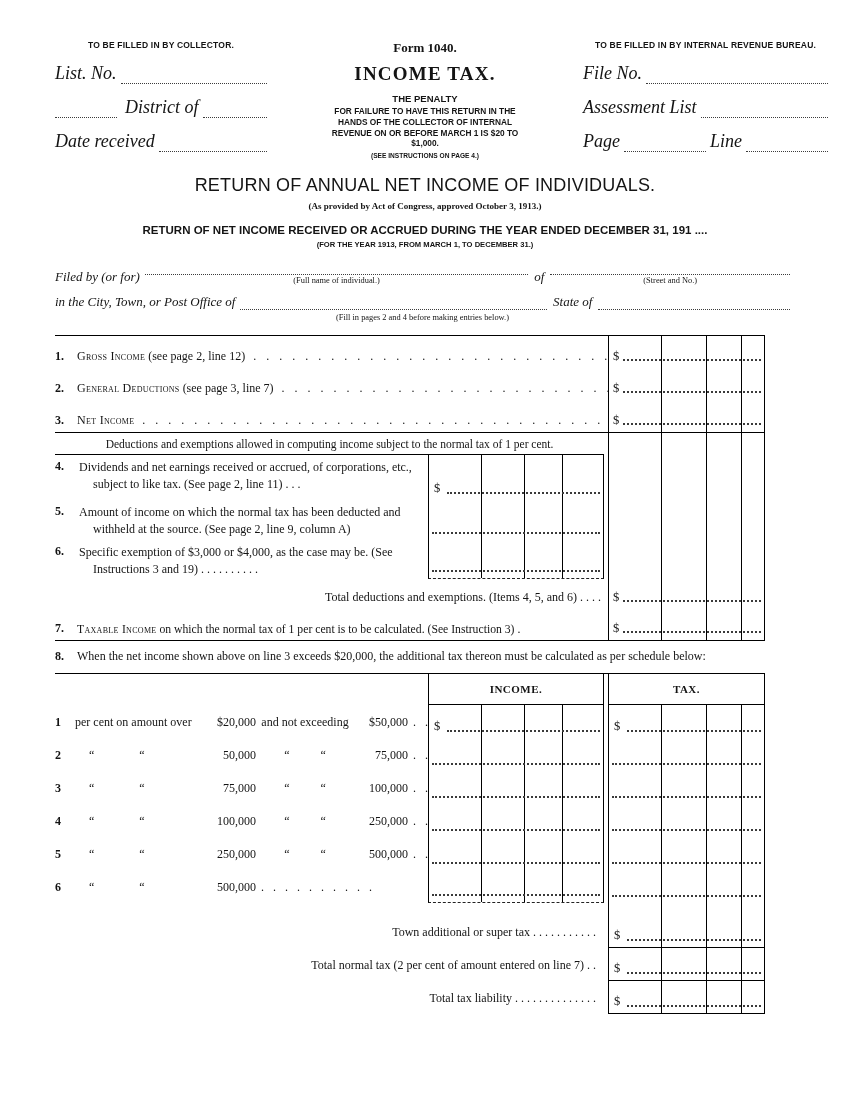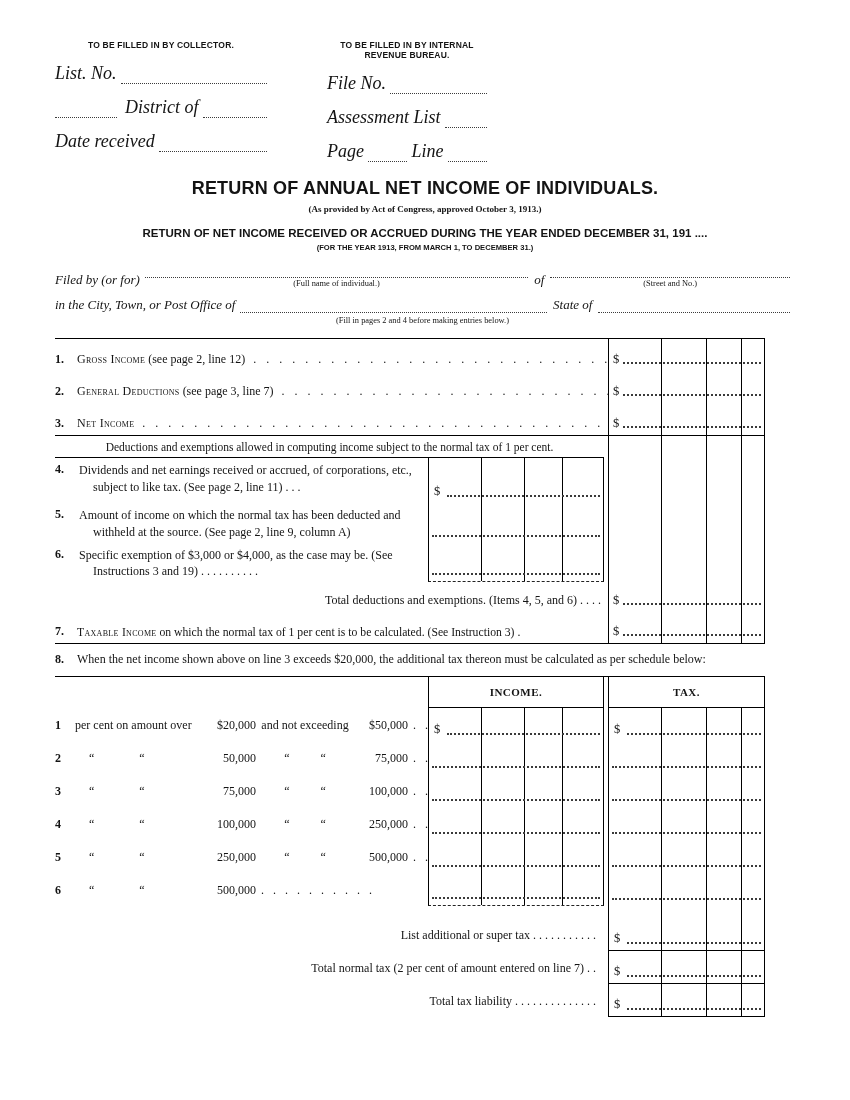--- a/index.html
+++ b/index.html
@@ -26,21 +26,21 @@
   .formbox { text-align: center; }
   .form-no { font-weight: bold; font-size: 13px; }
   .income-tax { font-weight: bold; font-size: 19px; letter-spacing: 1.2px; margin-top: 7px; }
   .penalty-title { font-weight: bold; font-size: 9.5px; margin-top: 8px; }
   .penalty-text { font-weight: bold; font-size: 8.3px; line-height: 1.3; margin: 2px auto 0; width: 196px; }
   .penalty-note { font-weight: bold; font-size: 6.6px; margin-top: 3px; }
 
   
   .titles { text-align: center; margin-top: 16px; }
   .t-agency { font-weight: bold; font-size: 13px; letter-spacing: .3px; }
-  .t-main { font-weight: bold; font-size: 18px; margin-top: 10px; letter-spacing: .2px; }
+  .t-main { font-weight: normal; font-size: 18px; margin-top: 10px; letter-spacing: .2px; }
   .t-act { font-weight: bold; font-size: 9px; margin-top: 5px; }
   .t-period { font-weight: bold; font-size: 11.5px; margin-top: 13px; }
   .t-period-note { font-weight: bold; font-size: 7.6px; margin-top: 4px; }
 
   
   .filed { margin: 12px 60px 0 55px; font-size: 13px; }
   .fline { display: flex; align-items: flex-end; margin-top: 9px; }
   .fline .it { white-space: nowrap; margin-right: 5px; }
   .fline .mid { margin: 0 6px; }
   .fcol { display: flex; flex-direction: column; }
@@ -148,20 +148,27 @@
         <span class="dotted w62"></span>
         <span class="lbl2">District of</span>
         <span class="dotted grow"></span>
       </div>
       <div class="field">
         <span class="lbl">Date received</span>
         <span class="dotted grow"></span>
       </div>
     </div>
 
+    <div class="formbox">
+      <div class="form-no">Form 1040.</div>
+      <div class="income-tax">INCOME TAX.</div>
+      <div class="penalty-title sans">THE PENALTY</div>
+      <div class="penalty-text sans">FOR FAILURE TO HAVE THIS RETURN IN THE HANDS OF THE COLLECTOR OF INTERNAL REVENUE ON OR BEFORE MARCH 1 IS $20 TO $1,000.</div>
+      <div class="penalty-note sans">(SEE INSTRUCTIONS ON PAGE 4.)</div>
+    </div>
 
     <div>
       <div class="blk-title sans">TO BE FILLED IN BY INTERNAL REVENUE BUREAU.</div>
       <div class="field">
         <span class="lbl">File No.</span>
         <span class="dotted grow"></span>
       </div>
       <div class="field">
         <span class="lbl">Assessment List</span>
         <span class="dotted grow"></span>
@@ -475,21 +482,21 @@
       <span class="g g-tax">
           <i></i>
           <i></i>
           <i></i>
           <i></i>
         </span>
     </div>
 
     <div class="srow tot">
       <span class="flexfill"></span>
-      <span class="totlabel">List additional or super tax  .  .  .  .  .  .  .  .  .  .  .</span>
+      <span class="totlabel">Town additional or super tax  .  .  .  .  .  .  .  .  .  .  .</span>
       <span class="gap4"></span>
       <span class="g g-tax sep">
           <i></i>
           <i></i>
           <i></i>
           <i></i>
         <span class="ds">$</span>
         <span class="dline ind"></span>
       </span>
     </div>

